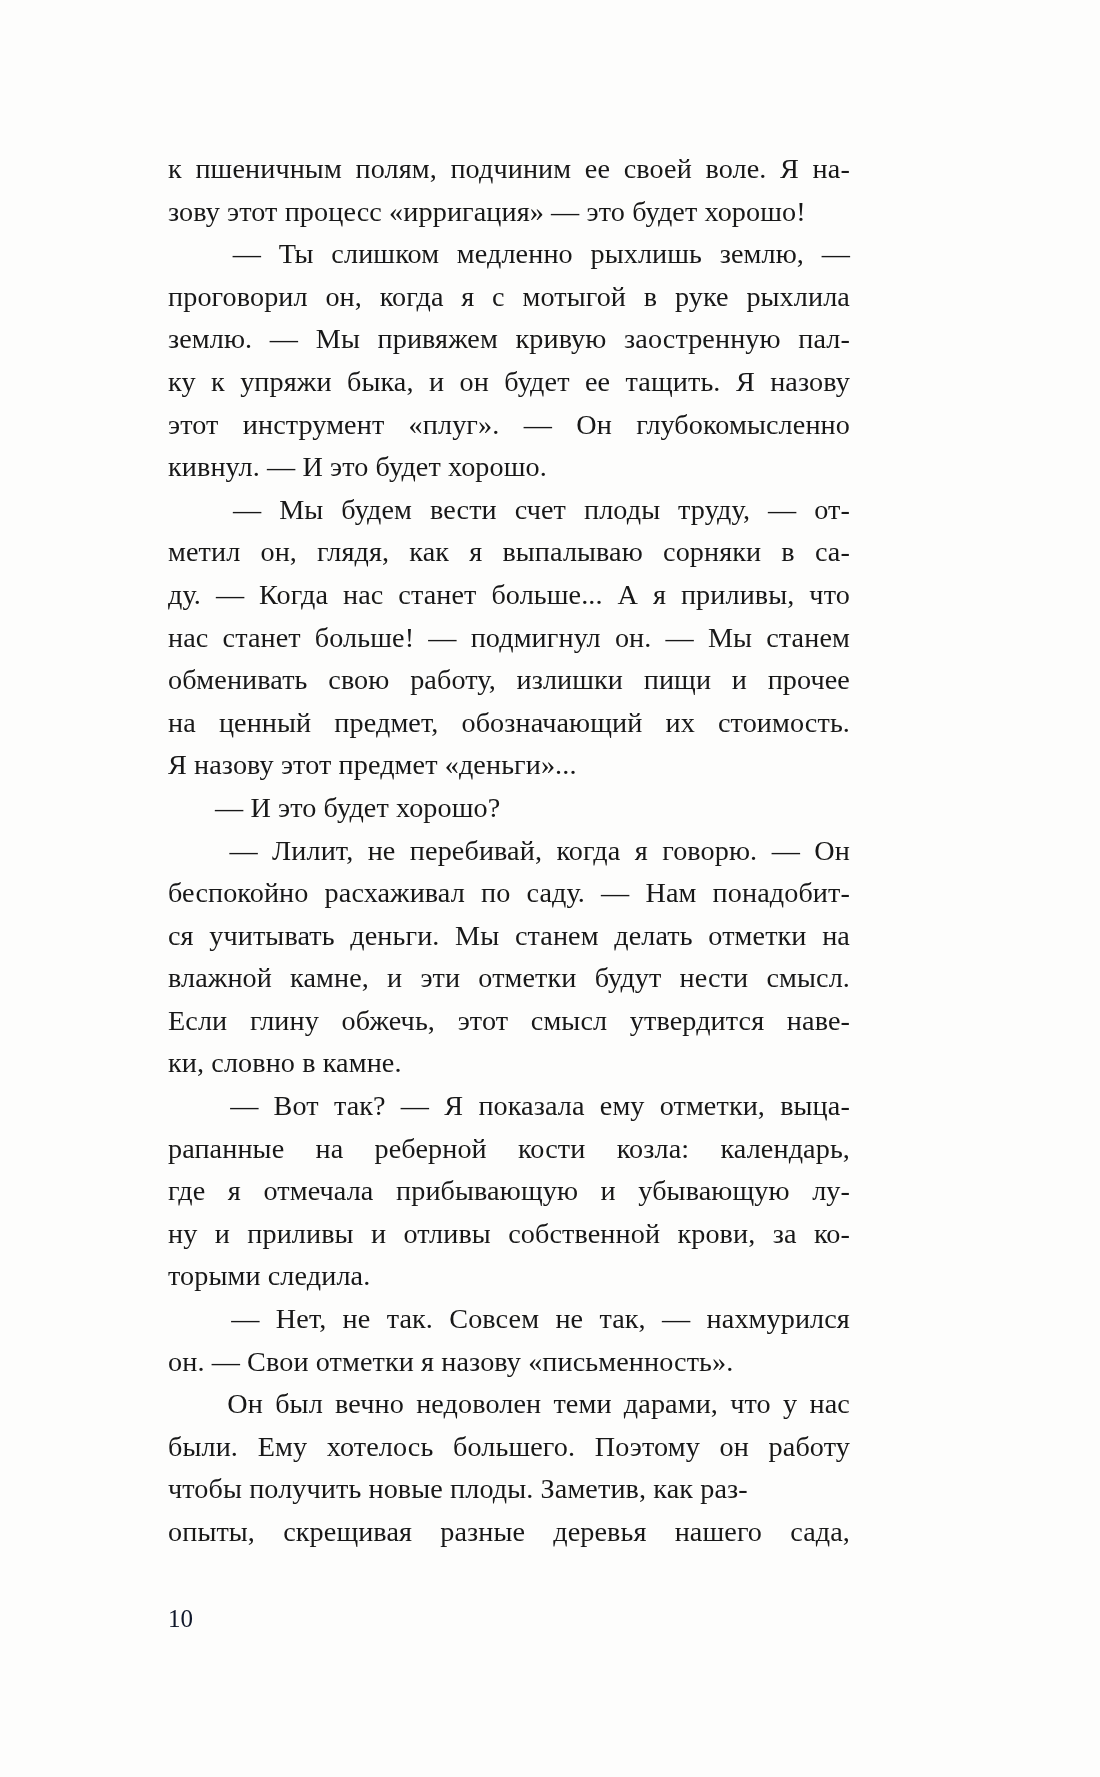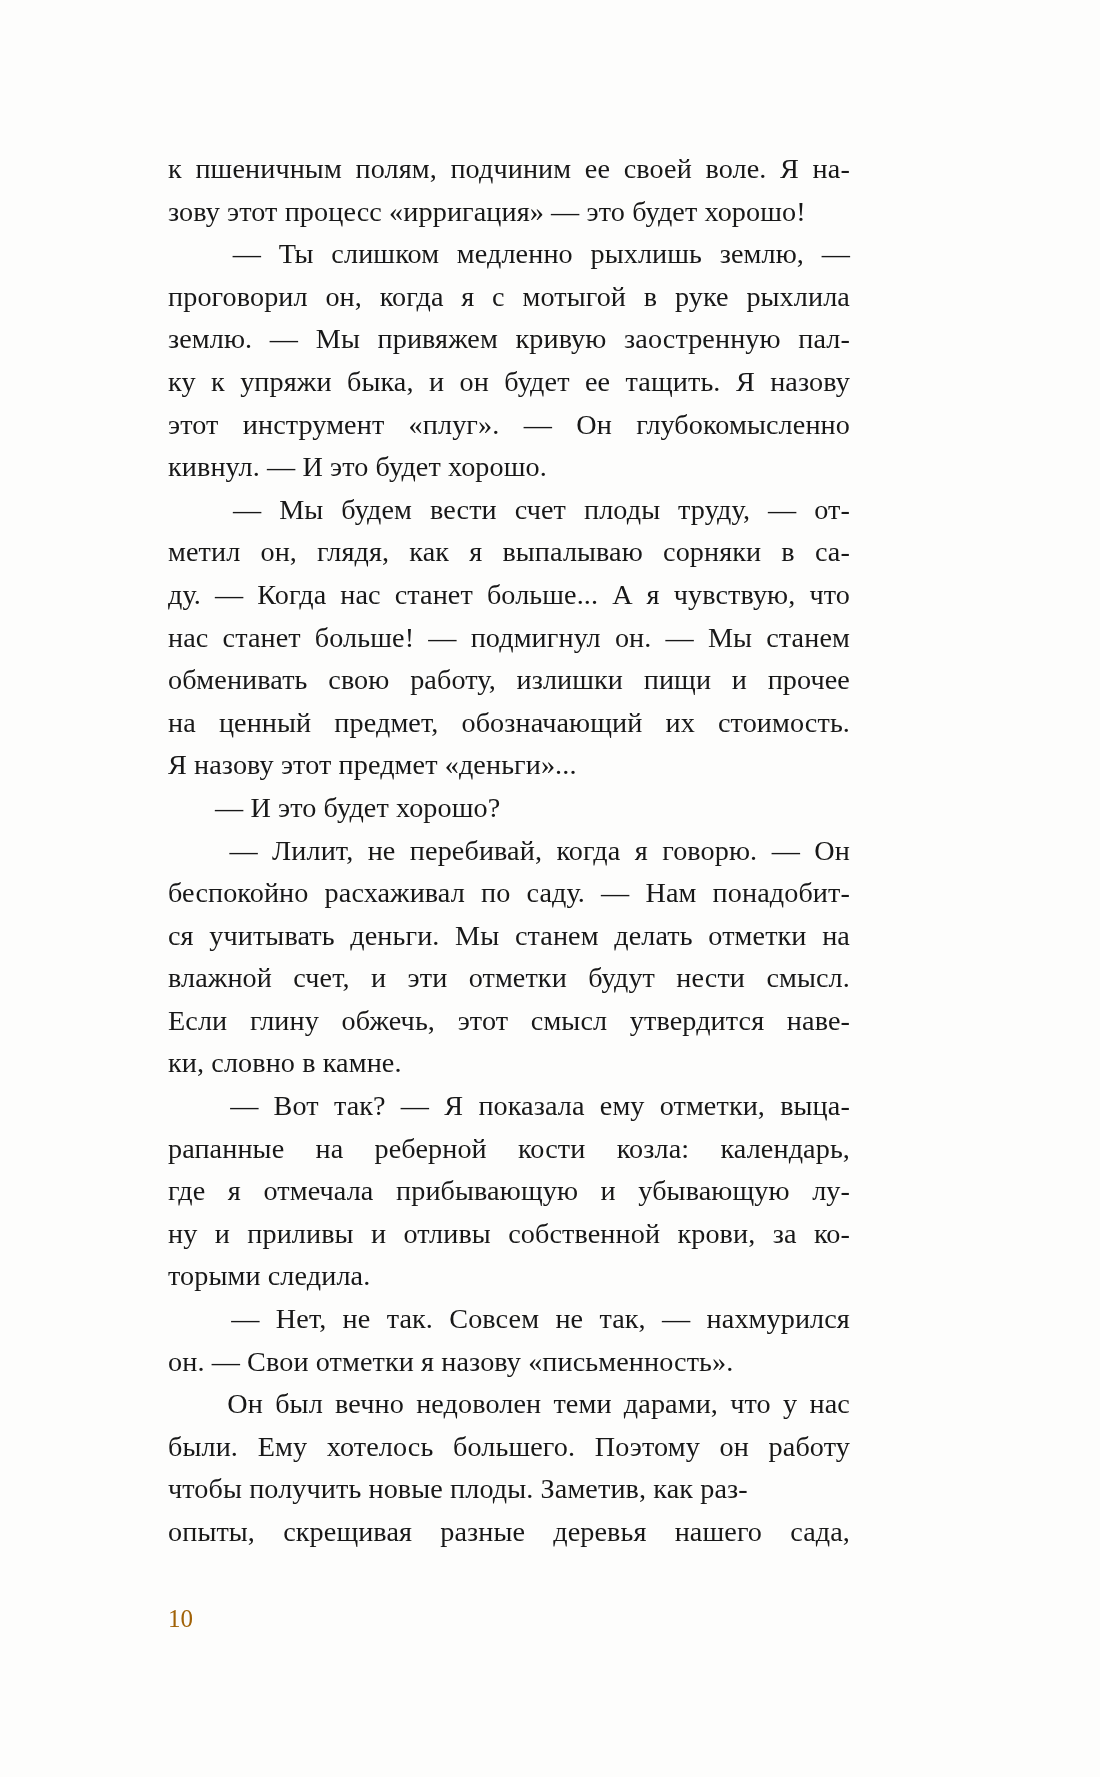--- a/index.html
+++ b/index.html
@@ -60,21 +60,21 @@
 
   .indent {
     display: inline-block;
     width: 47px;
   }
 
   .page-number {
     position: absolute;
     left: 168px;
     top: 1604px;
-    color: #a16207;
+    color: #0f172a;
     font-family: "Liberation Serif", "DejaVu Serif", serif;
     font-size: 25px;
     line-height: 30px;
   }
 </style>
 </head>
 <body>
 
 <div class="page">
 
@@ -173,21 +173,21 @@
         </span>
         <span class="line line-justified">
           <span class="w">ду.</span>
           <span class="w">—</span>
           <span class="w">Когда</span>
           <span class="w">нас</span>
           <span class="w">станет</span>
           <span class="w">больше...</span>
           <span class="w">А</span>
           <span class="w">я</span>
-          <span class="w">чувствую,</span>
+          <span class="w">приливы,</span>
           <span class="w">что</span>
         </span>
         <span class="line line-justified">
           <span class="w">нас</span>
           <span class="w">станет</span>
           <span class="w">больше!</span>
           <span class="w">—</span>
           <span class="w">подмигнул</span>
           <span class="w">он.</span>
           <span class="w">—</span>
@@ -243,21 +243,21 @@
           <span class="w">учитывать</span>
           <span class="w">деньги.</span>
           <span class="w">Мы</span>
           <span class="w">станем</span>
           <span class="w">делать</span>
           <span class="w">отметки</span>
           <span class="w">на</span>
         </span>
         <span class="line line-justified">
           <span class="w">влажной</span>
-          <span class="w">счет,</span>
+          <span class="w">камне,</span>
           <span class="w">и</span>
           <span class="w">эти</span>
           <span class="w">отметки</span>
           <span class="w">будут</span>
           <span class="w">нести</span>
           <span class="w">смысл.</span>
         </span>
         <span class="line line-justified">
           <span class="w">Если</span>
           <span class="w">глину</span>

